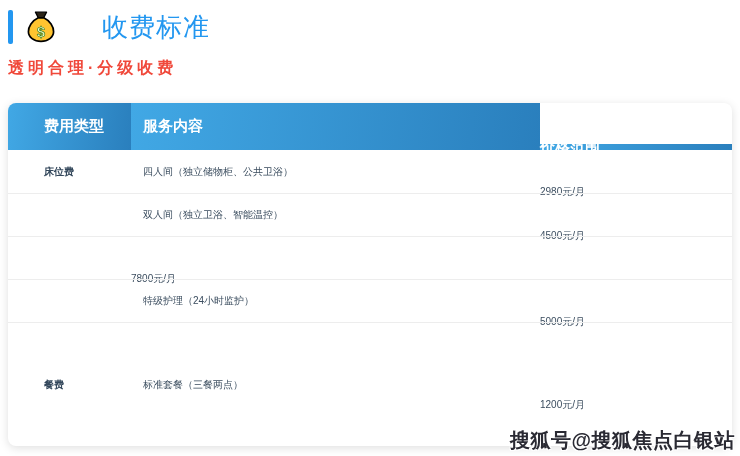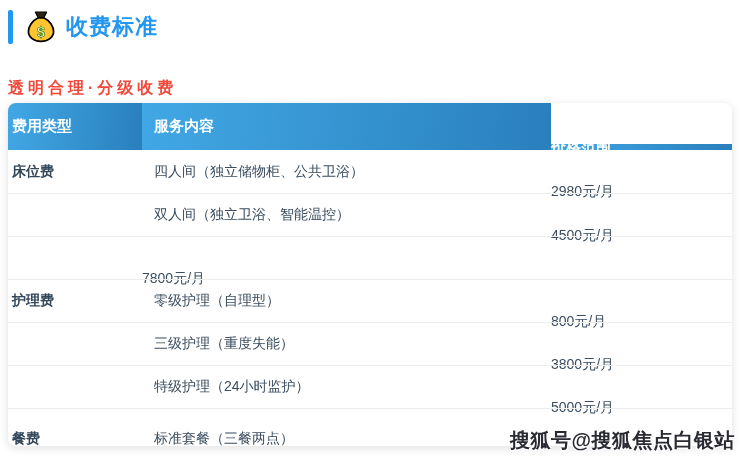--- a/index.html
+++ b/index.html
@@ -13,39 +13,39 @@
   }
   *{box-sizing:border-box;margin:0;padding:0;}
   html,body{background:#fff;}
   body{font-family:"Liberation Sans","DejaVu Sans",sans-serif;}
   .page{position:relative;width:740px;height:456px;background:#fff;overflow:hidden;}
 
   
   .title-row{position:absolute;left:8px;top:8px;display:flex;align-items:center;}
   .accent-bar{width:5px;height:34px;border-radius:2px;background:var(--accent-blue);margin-right:11px;}
   .money-icon{width:34px;height:36px;margin-right:8px;flex-shrink:0;}
-  .page-title{font-size:22px;font-weight:bold;color:var(--accent-blue);letter-spacing:1px;line-height:38px;}
+  .page-title{font-size:26px;font-weight:normal;color:var(--accent-blue);letter-spacing:1px;line-height:38px;margin-left:36px;}
   .page-subtitle{position:absolute;left:8px;top:58px;font-size:16px;font-weight:bold;
-    color:var(--subtitle-red);letter-spacing:4px;margin-top:20px;}
+    color:var(--subtitle-red);letter-spacing:4px;}
 
   
   .card{position:absolute;left:8px;top:103px;width:724px;height:343px;background:#fff;
     border-radius:8px;box-shadow:0 2px 10px rgba(0,0,0,.13);overflow:hidden;
     display:flex;flex-direction:column;}
   .thead{display:flex;height:47px;flex-shrink:0;}
   .th{display:flex;align-items:center;color:#fff;font-size:15px;font-weight:bold;
     background:linear-gradient(97deg,var(--table-header-gradient-light) 0%,var(--table-header-gradient-dark) 100%);}
-  .c1{width:134px;padding-left:4px;flex-shrink:0;}
+  .c1{width:123px;padding-left:36px;flex-shrink:0;}
   .c2{width:409px;padding-left:12px;flex-shrink:0;}
   .c3{flex:1;padding-left:0;margin-top:41px;}
   .tbody{flex:1;display:flex;flex-direction:column;}
   .tr{display:flex;height:43px;align-items:center;flex-shrink:0;}
   .tr + .tr{border-top:1px solid var(--divider);justify-content:space-between;}
   .tr:last-child{height:auto;flex:1;}
-  .td{font-size:14px;color:var(--body-text);white-space:nowrap;overflow:hidden;}
+  .td{font-size:10px;color:var(--body-text);white-space:nowrap;overflow:hidden;}
   .td.cat{font-weight:bold;color:var(--category-text);}
 
   
   .watermark{position:absolute;right:5px;bottom:2px;font-size:20px;font-weight:bold;
     color:#2a2a33;letter-spacing:.5px;white-space:nowrap;z-index:5;
     text-shadow:-1px -1px 0 #fff,1px -1px 0 #fff,-1px 1px 0 #fff,1px 1px 0 #fff,0 0 3px #fff;}
 </style>
 </head>
 <body>
 
@@ -80,31 +80,21 @@
     <div class="td cat c1"></div>
     <div class="td c2">双人间（独立卫浴、智能温控）</div>
     <div class="td c3">4500元/月</div>
   </div>
 
   <div class="tr">
     <div class="td cat c1"></div>
     <div class="td c3">7800元/月</div>
   </div>
 
-  <div class="tr">
-    <div class="td cat c1">护理费</div>
-    <div class="td c2">零级护理（自理型）</div>
-    <div class="td c3">800元/月</div>
-  </div>
 
-  <div class="tr">
-    <div class="td cat c1"></div>
-    <div class="td c2">三级护理（重度失能）</div>
-    <div class="td c3">3800元/月</div>
-  </div>
 
   <div class="tr">
     <div class="td cat c1"></div>
     <div class="td c2">特级护理（24小时监护）</div>
     <div class="td c3">5000元/月</div>
   </div>
 
   <div class="tr">
     <div class="td cat c1">餐费</div>
     <div class="td c2">标准套餐（三餐两点）</div>

